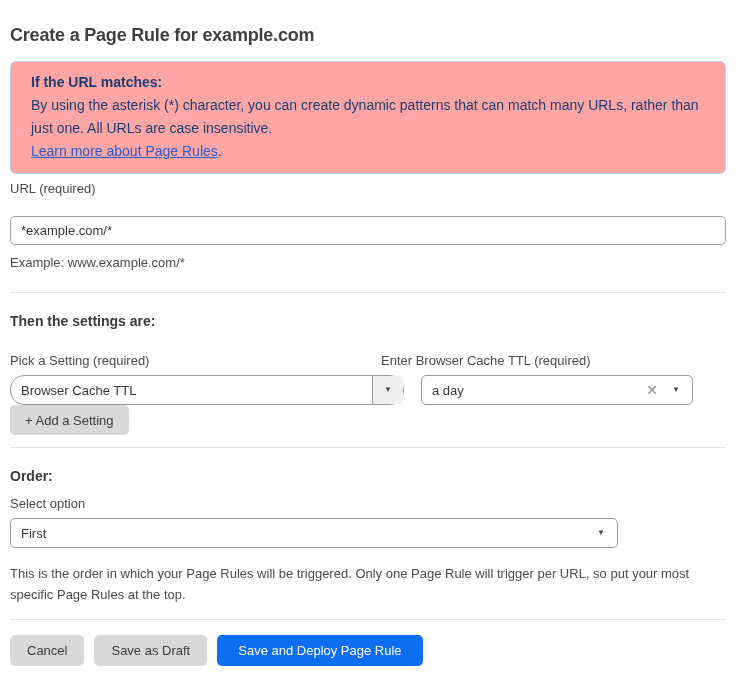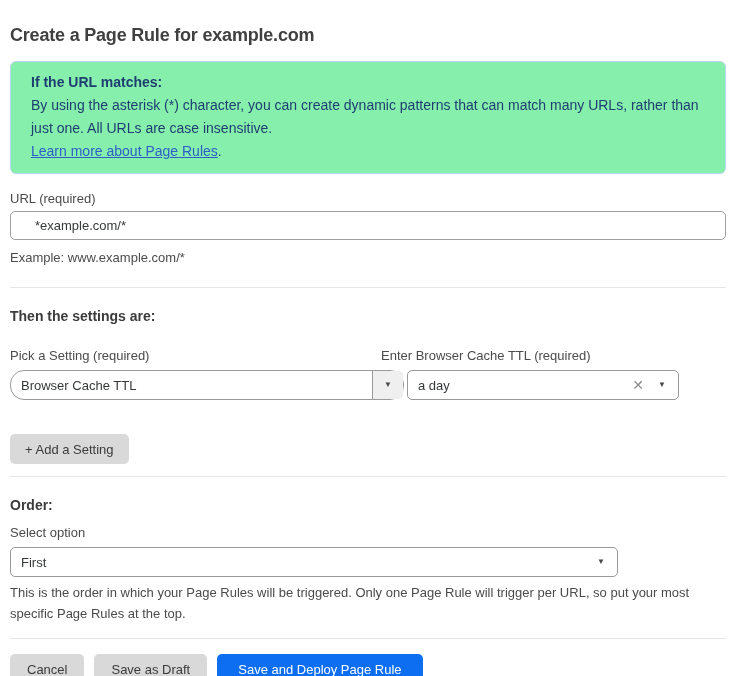--- a/index.html
+++ b/index.html
@@ -15,47 +15,47 @@
   .page-title {
     font-size: 18px;
     font-weight: bold;
     color: #404040;
     letter-spacing: -0.2px;
     margin-top: 15px;
   }
 
   .info-box {
     margin-top: 15px;
-    background: #86efac;
+    background: #fca5a5;
     border: 1px solid #b9d5ef;
     border-radius: 6px;
     padding: 9px 20px 10px 20px;
     font-size: 14px;
     line-height: 23px;
     color: #1e3e72;
   }
   .info-box .info-heading { font-weight: bold; }
   .info-box a {
     color: #2d5dc8;
     text-decoration: underline;
     cursor: pointer;
   }
 
   .field-label {
     font-size: 13px;
     color: #4b4b4b;
-    margin-top: 17px;
+    margin-top: 7px;
   }
   .text-input {
-    margin-top: 5px;
+    margin-top: 20px;
     width: 716px;
     height: 29px;
     border: 1px solid #a0a0a0;
     border-radius: 5px;
-    padding: 0 24px;
+    padding: 0 10px;
     font-size: 13px;
     font-family: "Liberation Sans", sans-serif;
     color: #36393a;
     background: #fff;
     outline: none;
   }
   .helper-text {
     font-size: 13px;
     color: #4b4b4b;
     margin-top: 7px;
@@ -88,21 +88,21 @@
     border: 1px solid #9a9a9a;
     border-radius: 5px;
     display: flex;
     align-items: center;
     font-size: 13px;
     color: #36393a;
     cursor: pointer;
   }
   .select-box .value { padding-left: 10px; }
 
-  .setting-select { width: 394px; margin-right: 3px; border-radius: 14px; }
+  .setting-select { width: 394px; margin-right: 17px; border-radius: 14px; }
   .arrow-segment {
     position: absolute;
     top: 0; right: 0;
     width: 31px;
     height: 28px;
     background: #efefef;
     border-left: 1px solid #9a9a9a;
     border-radius: 0 4px 4px 0;
     display: flex;
     align-items: center;
@@ -129,34 +129,33 @@
     border-radius: 5px;
     font-family: "Liberation Sans", sans-serif;
     font-size: 13px;
     cursor: pointer;
     display: inline-flex;
     align-items: center;
     justify-content: center;
   }
   .btn-gray { background: #d9d9d9; color: #3b3b3b; }
   .add-setting-btn {
-    margin-top: 34px;
     height: 30px;
     padding: 0 15px;
   }
 
   .order-select { width: 608px; margin-top: 7px; }
   .order-select .caret-abs {
     position: absolute;
     right: 12px;
     top: 50%;
     transform: translateY(-50%);
   }
 
-  .order-helper { margin-top: 5px; width: 710px; }
+  .order-helper { margin-top: 15px; width: 710px; }
 
   .actions {
     display: flex;
     margin-top: 15px;
     gap: 10px;
   }
   .actions .btn { height: 31px; }
   .cancel-btn { padding: 0 17px; }
   .draft-btn { padding: 0 17px; }
   .deploy-btn {

